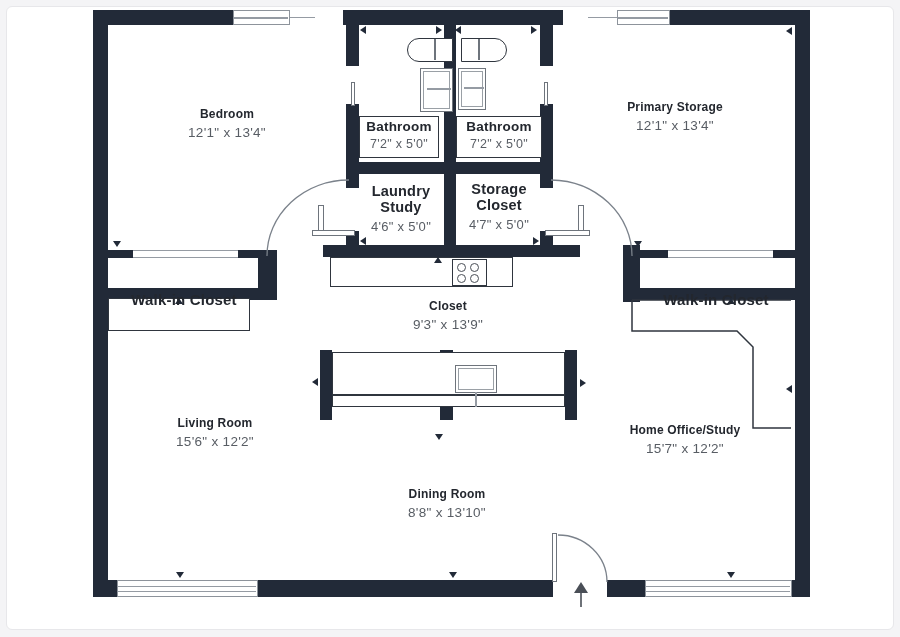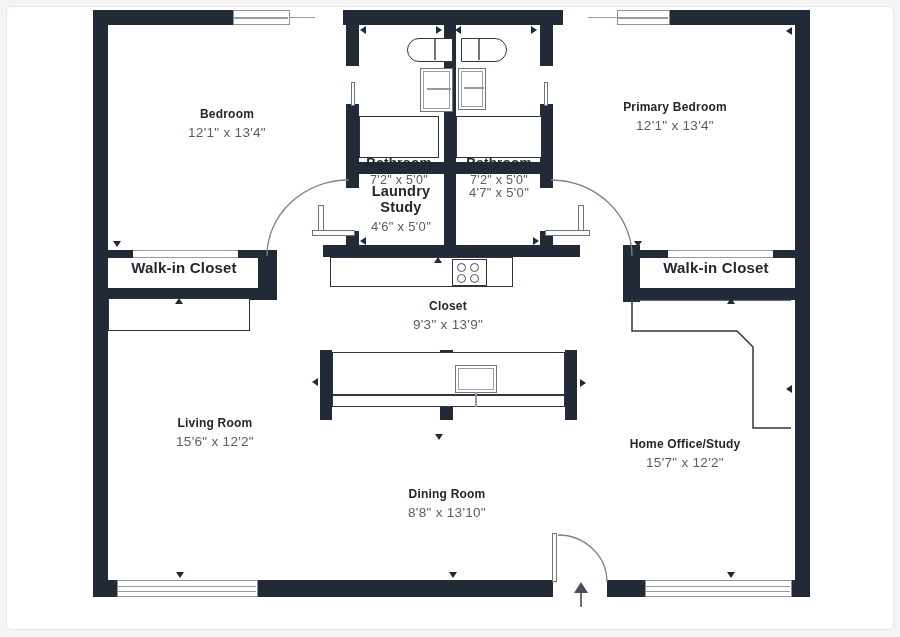--- a/index.html
+++ b/index.html
@@ -17,22 +17,22 @@
   .thin{position:absolute;background:var(--line);}
   .leaf{position:absolute;background:#fff;border:1px solid #6e747c;box-sizing:border-box;}
   .win{position:absolute;background:#fff;border:1.5px solid #8d939b;box-sizing:border-box;}
   .winline{position:absolute;background:var(--winline);}
   .slider{position:absolute;background:#fff;border-top:1.5px solid var(--winline);border-bottom:1.5px solid var(--winline);box-sizing:border-box;}
   .burner{position:absolute;width:9px;height:9px;border:1.5px solid #4a4f57;border-radius:50%;box-sizing:border-box;background:#fff;}
   .lbl{position:absolute;text-align:center;transform:translateX(-50%);}
   .lbl .nm{display:block;font-weight:bold;color:var(--name);font-size:12px;line-height:1.1;letter-spacing:.2px;}
   .lbl .dm{display:block;color:var(--dims);font-size:13.5px;margin-top:4px;letter-spacing:.3px;}
   .lbl.md .nm{font-size:14.5px;} .lbl.md .dm{font-size:13px;margin-top:3px;}
-  .lbl.sm .nm{font-size:13.5px;margin-top:36px;} .lbl.sm .dm{font-size:12.5px;margin-top:2px;}
-  .lbl.closet .nm{font-size:15px;white-space:nowrap;}
+  .lbl.sm .nm{font-size:13.5px;} .lbl.sm .dm{font-size:12.5px;margin-top:2px;}
+  .lbl.closet .nm{font-size:15px;white-space:nowrap;margin-top:32px;}
   .nowrap{white-space:nowrap;}
   svg.overlay{position:absolute;left:0;top:0;}
 </style>
 </head>
 <body style="--wall: #222a38; --line: #2f353e; --name: #23272e; --dims: #585d64; --winline: #959ba3; background: rgb(244, 244, 246);">
 
 <div class="card"></div>
 
 <div class="wall" style="left:93px;top:10px;width:15px;height:587px"></div>
 <div class="wall" style="left:795px;top:10px;width:15px;height:587px"></div>
@@ -176,44 +176,45 @@
 </div>
 <div class="lbl sm" style="left:399px;top:120px">
   <span class="nm nowrap">Bathroom</span>
   <span class="dm nowrap">7'2" x 5'0"</span>
 </div>
 <div class="lbl sm" style="left:499px;top:120px">
   <span class="nm nowrap">Bathroom</span>
   <span class="dm nowrap">7'2" x 5'0"</span>
 </div>
 <div class="lbl" style="left:675px;top:101px;width:110px">
-  <span class="nm">Primary Bedroom</span>
+  <span class="nm">Primary Storage</span>
   <span class="dm nowrap">12'1" x 13'4"</span>
 </div>
 <div class="lbl md" style="left:401px;top:184px;width:74px">
   <span class="nm">Laundry Study</span>
   <span class="dm nowrap">4'6" x 5'0"</span>
 </div>
 <div class="lbl md" style="left:499px;top:182px;width:74px">
+  <span class="nm">Storage Closet</span>
   <span class="dm nowrap">4'7" x 5'0"</span>
 </div>
 <div class="lbl closet" style="left:184px;top:260px">
   <span class="nm">Walk-in Closet</span>
 </div>
 <div class="lbl closet" style="left:716px;top:260px">
   <span class="nm">Walk-in Closet</span>
 </div>
 <div class="lbl" style="left:448px;top:300px">
   <span class="nm nowrap">Closet</span>
   <span class="dm nowrap">9'3" x 13'9"</span>
 </div>
 <div class="lbl" style="left:215px;top:417px">
   <span class="nm nowrap">Living Room</span>
   <span class="dm nowrap">15'6" x 12'2"</span>
 </div>
 <div class="lbl" style="left:447px;top:488px">
   <span class="nm nowrap">Dining Room</span>
   <span class="dm nowrap">8'8" x 13'10"</span>
 </div>
-<div class="lbl" style="left:685px;top:438px">
+<div class="lbl" style="left:685px;top:424px">
   <span class="nm nowrap">Home Office/Study</span>
   <span class="dm nowrap">15'7" x 12'2"</span>
 </div>
 
 </body></html>

